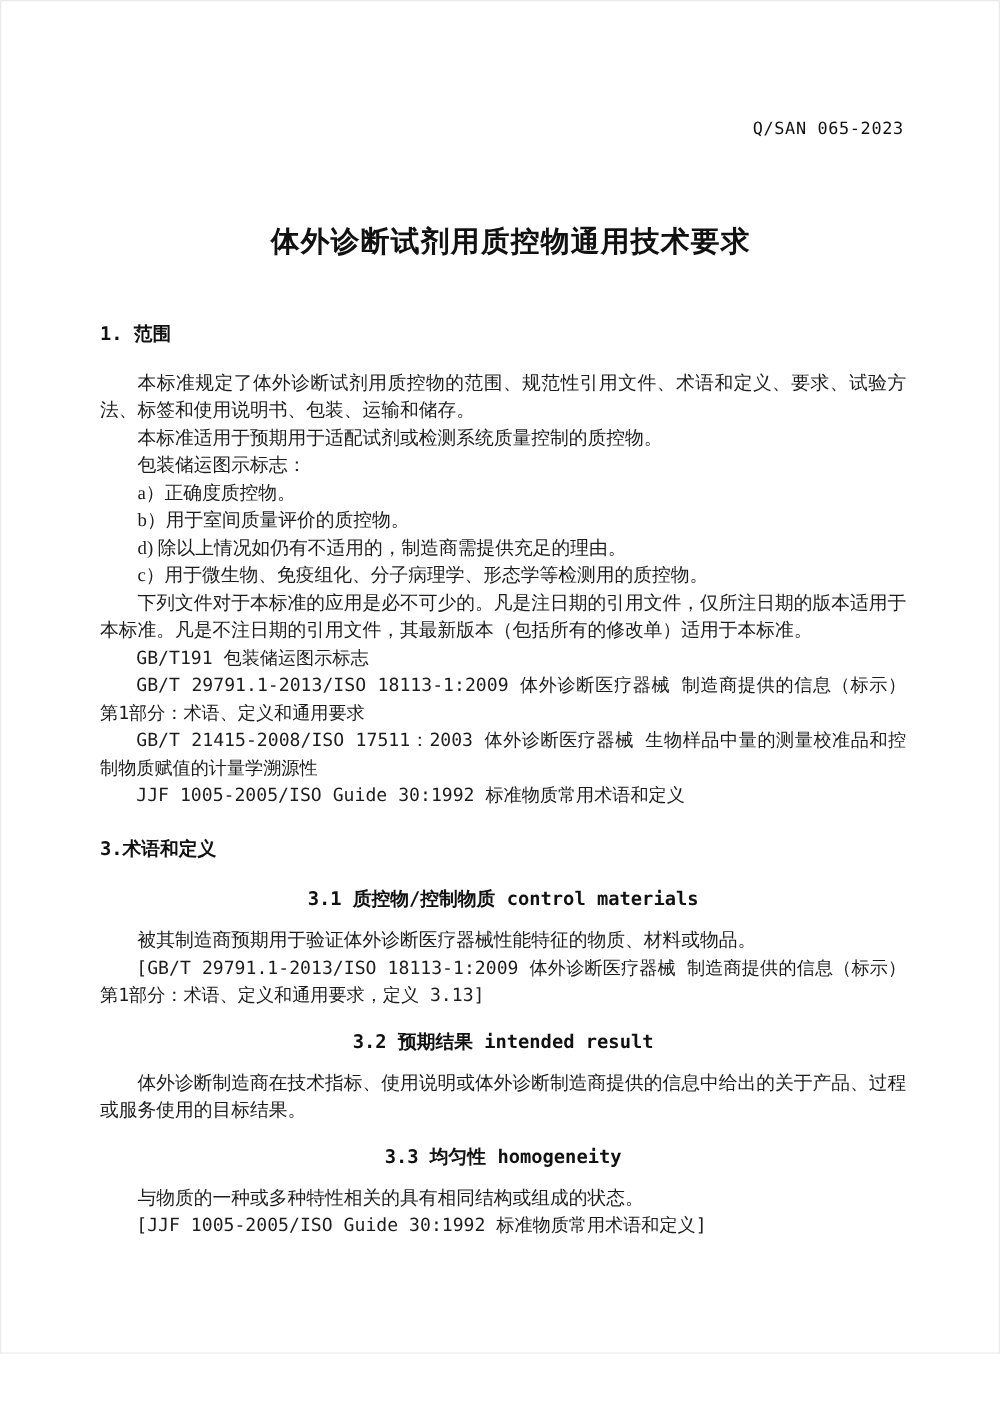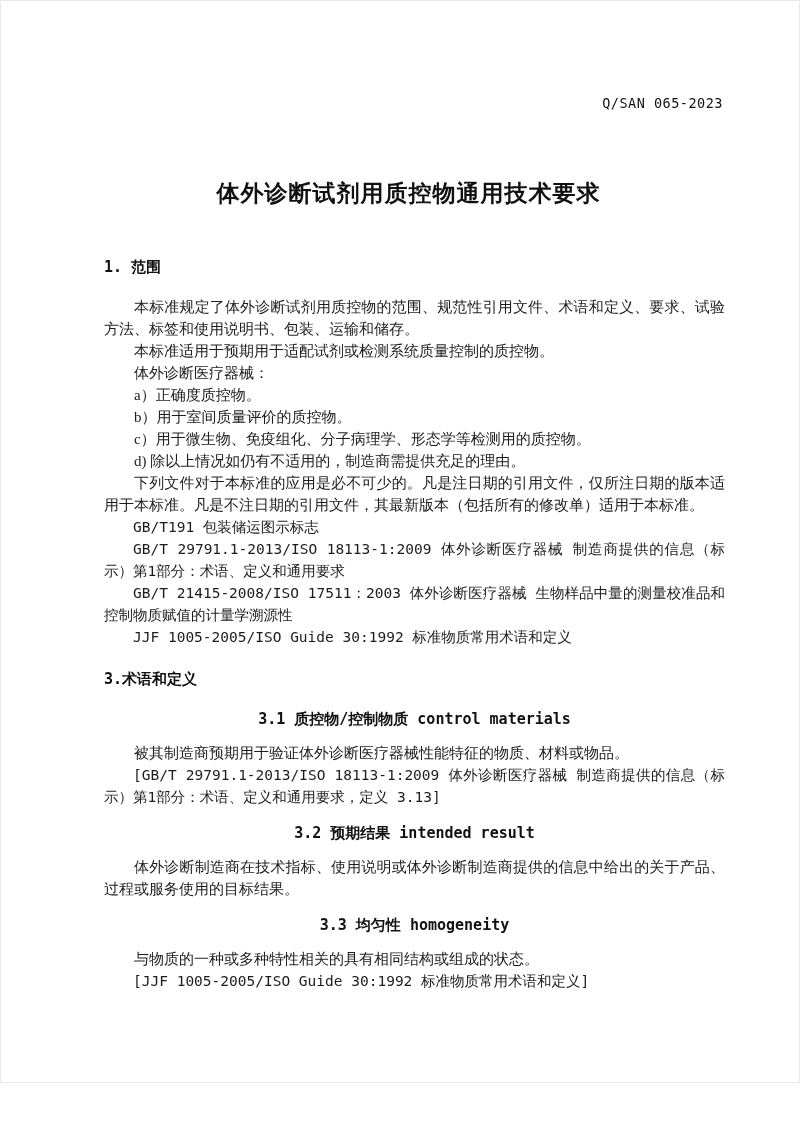--- a/index.html
+++ b/index.html
@@ -32,21 +32,21 @@
     text-align: center;
     font-family: "Liberation Sans", "DejaVu Sans", sans-serif;
     font-weight: bold;
     font-size: 23px;
     letter-spacing: 1px;
     color: #111111;
   }
   .doc-body {
     position: absolute;
     top: 256px;
-    left: 104px;
+    left: 80px;
     right: 75px;
     font-size: 15px;
     line-height: 22px;
   }
   .h1 {
     font-family: "DejaVu Sans Mono", "Liberation Sans", "DejaVu Sans", sans-serif;
     font-weight: bold;
     font-size: 15px;
     margin: 20px 0 18px 0;
     color: #111111;
@@ -84,25 +84,25 @@
 <div class="page">
 
   <div class="header-ref">Q/SAN 065-2023</div>
 
   <div class="doc-title">体外诊断试剂用质控物通用技术要求</div>
 
   <div class="doc-body">
     <div class="h1">1. 范围</div>
     <p class="p">本标准规定了体外诊断试剂用质控物的范围、规范性引用文件、术语和定义、要求、试验方法、标签和使用说明书、包装、运输和储存。</p>
     <p class="p">本标准适用于预期用于适配试剂或检测系统质量控制的质控物。</p>
-    <p class="p">体外诊断医疗器械：</p>
+    <p class="p">包装储运图示标志：</p>
     <p class="p">a）正确度质控物。</p>
     <p class="p">b）用于室间质量评价的质控物。</p>
+    <p class="p">d) 除以上情况如仍有不适用的，制造商需提供充足的理由。</p>
     <p class="p">c）用于微生物、免疫组化、分子病理学、形态学等检测用的质控物。</p>
-    <p class="p">d) 除以上情况如仍有不适用的，制造商需提供充足的理由。</p>
 
     <p class="p">下列文件对于本标准的应用是必不可少的。凡是注日期的引用文件，仅所注日期的版本适用于本标准。凡是不注日期的引用文件，其最新版本（包括所有的修改单）适用于本标准。</p>
     <p class="ref">GB/T191 包装储运图示标志</p>
     <p class="ref">GB/T 29791.1-2013/ISO 18113-1:2009 体外诊断医疗器械 制造商提供的信息（标示）第1部分：术语、定义和通用要求</p>
     <p class="ref">GB/T 21415-2008/ISO 17511：2003 体外诊断医疗器械 生物样品中量的测量校准品和控制物质赋值的计量学溯源性</p>
     <p class="ref">JJF 1005-2005/ISO Guide 30:1992 标准物质常用术语和定义</p>
 
     <div class="h1">3.术语和定义</div>
     <div class="h2">3.1 质控物/控制物质 control materials</div>
     <p class="p">被其制造商预期用于验证体外诊断医疗器械性能特征的物质、材料或物品。</p>

